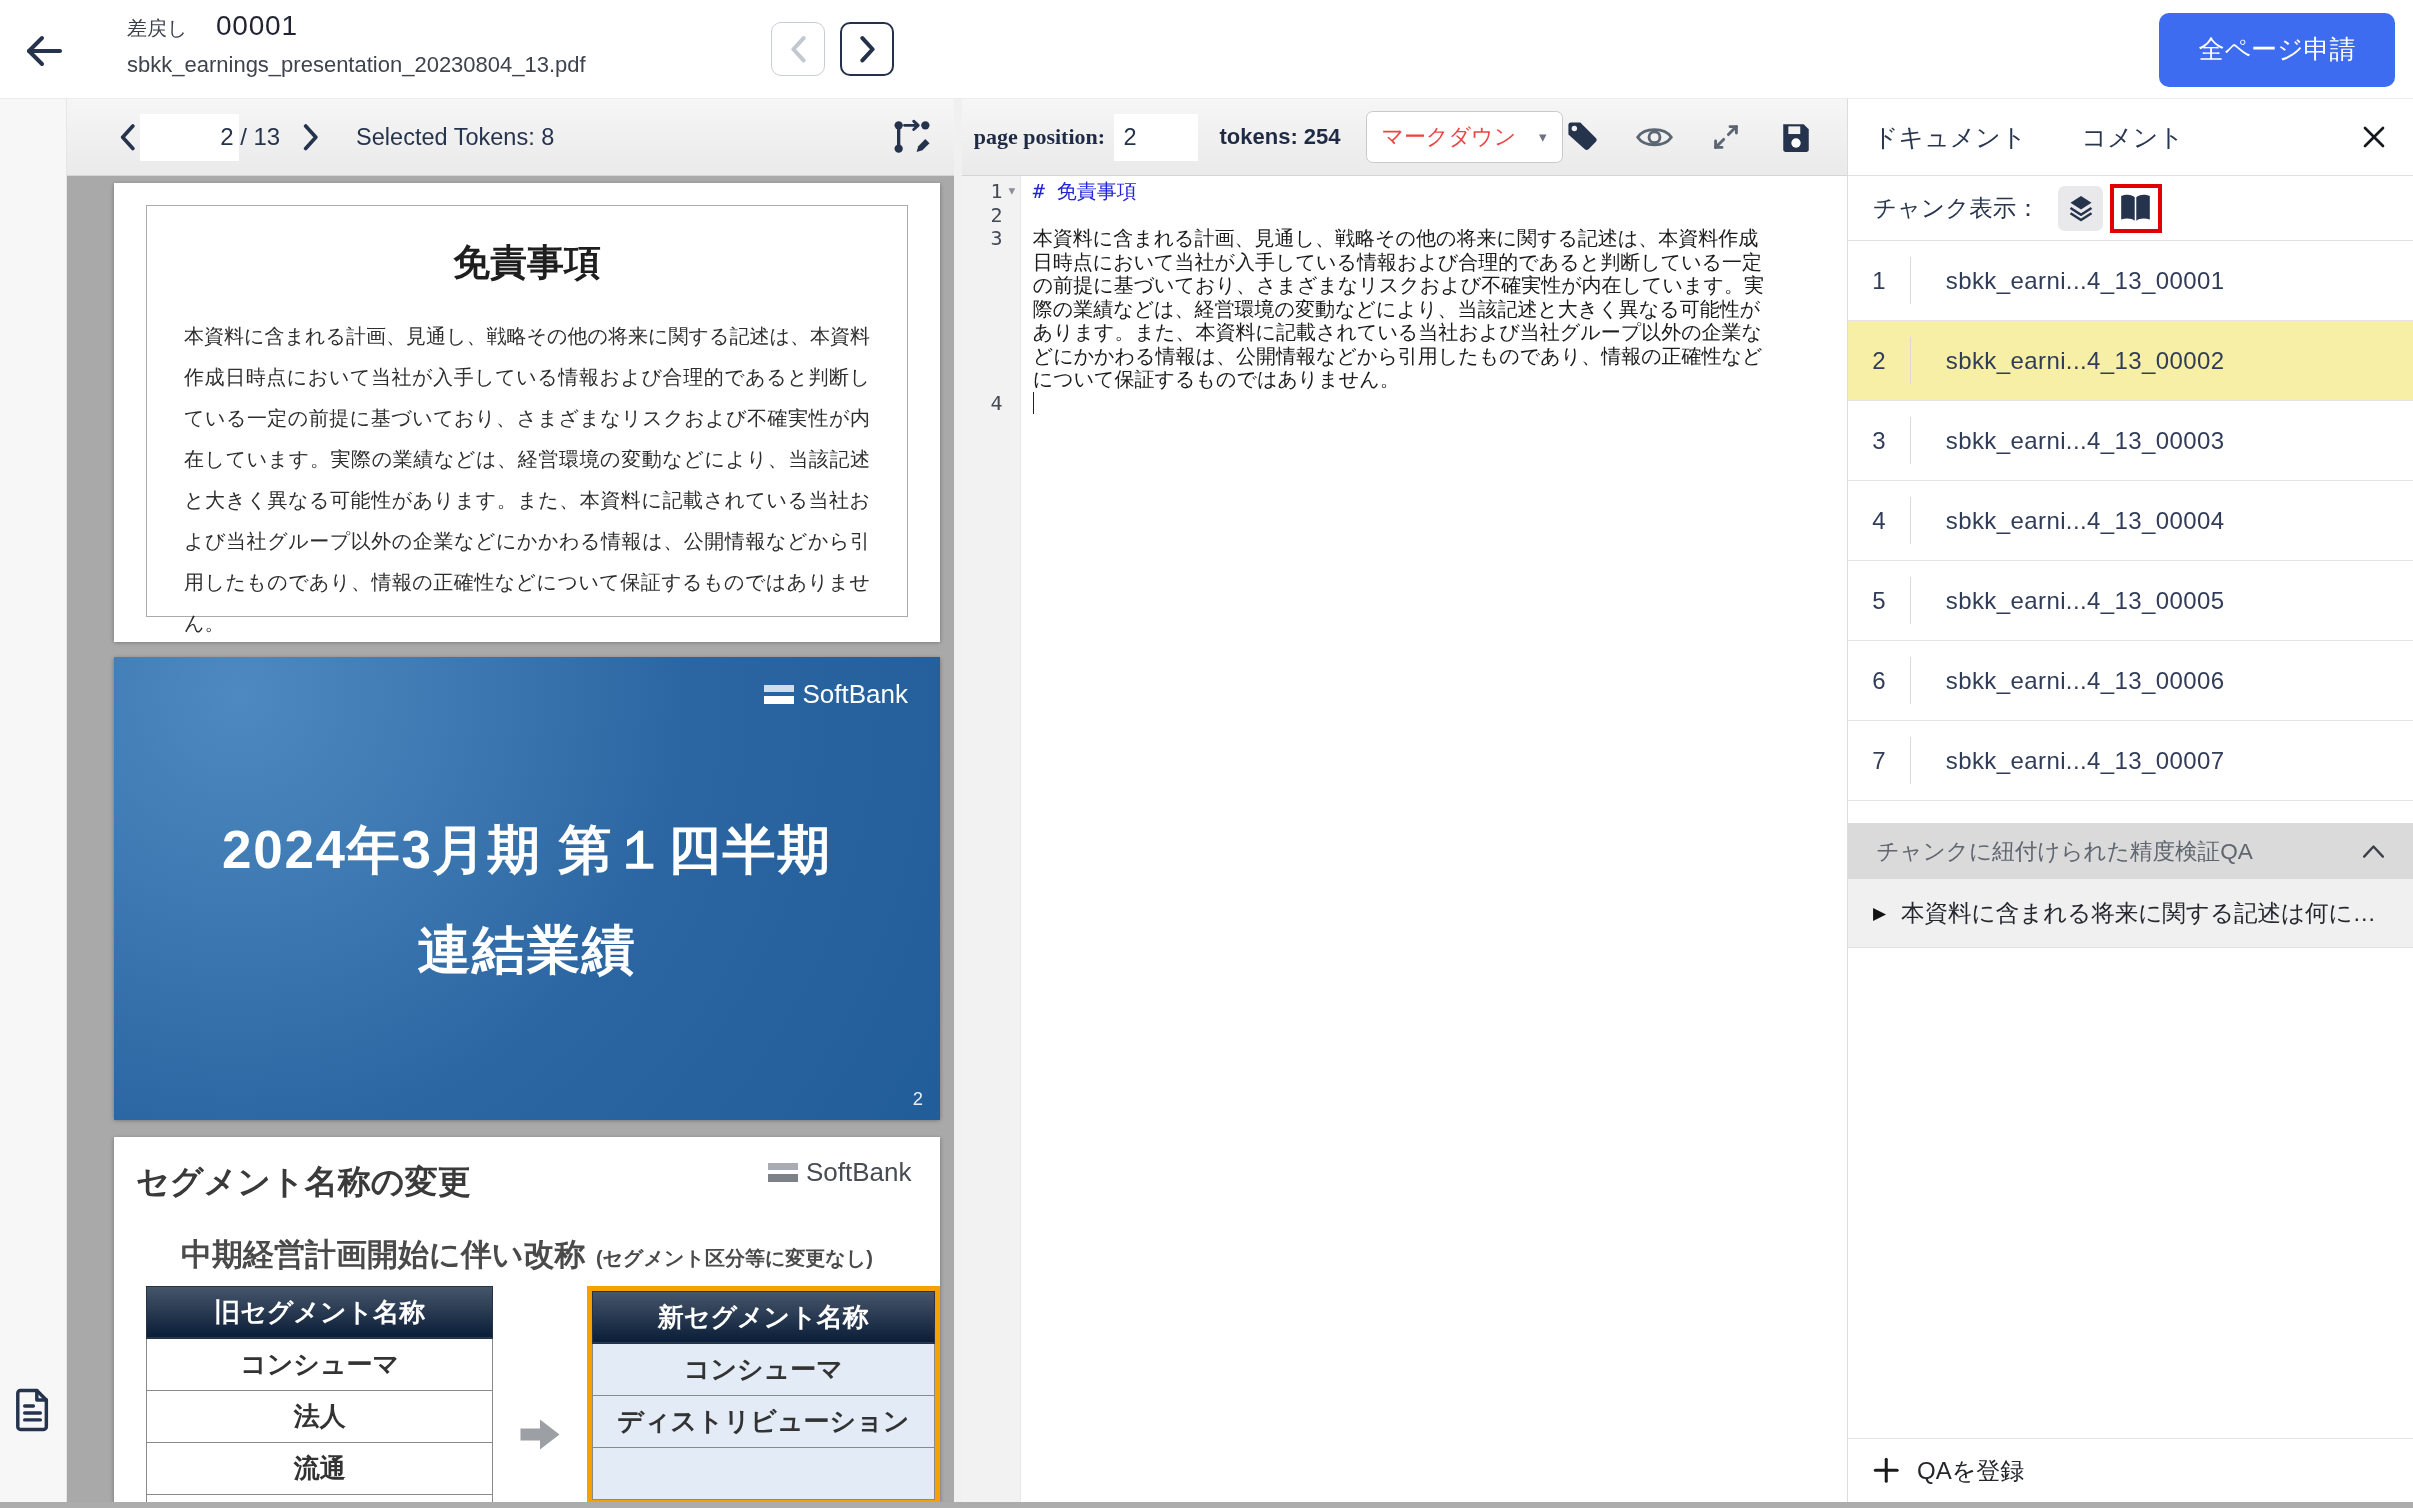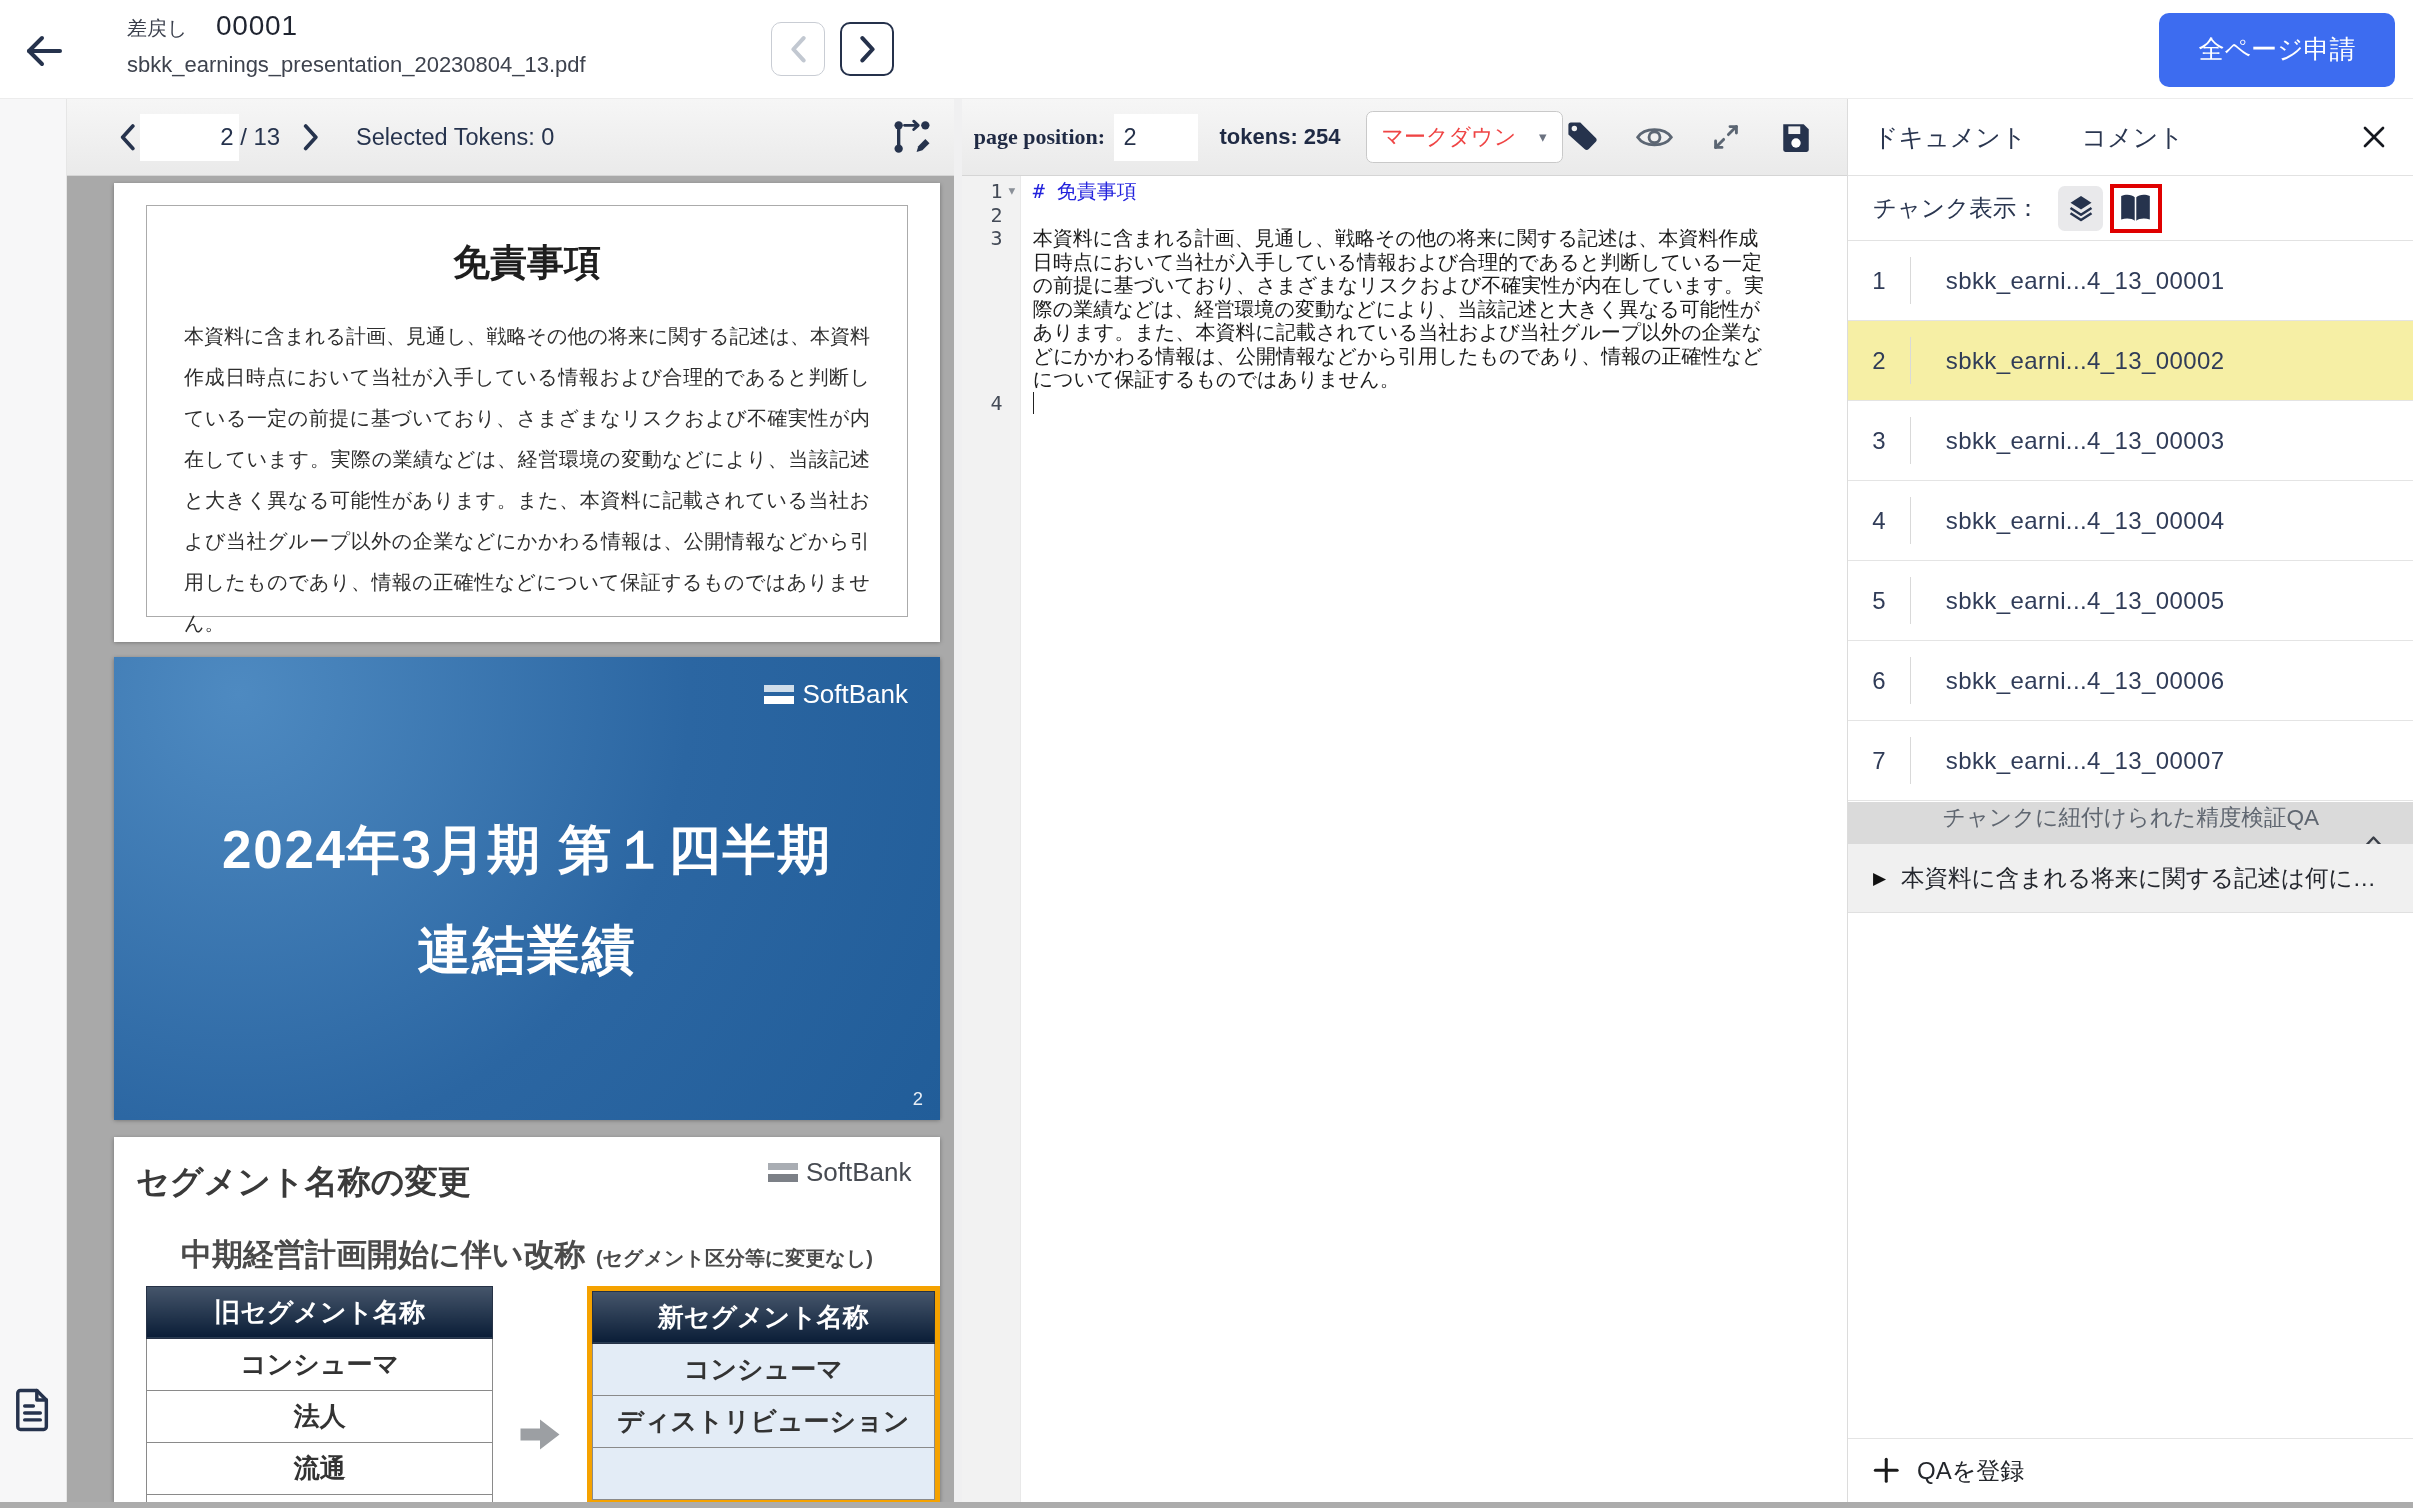--- a/index.html
+++ b/index.html
@@ -147,22 +147,22 @@
   .toggle-box.book { background:none; width:40px; height:37px; margin-left:0; }
 
   .chunk-list { }
   .chunk-row { height:80px; display:flex; align-items:center;
     border-bottom:0.8px solid #E4E4E4; cursor:pointer; background:#FFFFFF; }
   .chunk-row.selected { background:#F6EFA5; }
   .chunk-num { width:62px; text-align:center; font-size:24px; color:#303C58; }
   .chunk-sep { width:0.8px; height:47px; background:#D9D9D9; }
   .chunk-label { padding-left:35px; font-size:24px; color:#303C58; letter-spacing:0.4px; }
 
-  .qa-header { margin-top:1px; height:42px; background:#DADADA; display:flex;
-    align-items:center; padding:0 28.5px;flex-direction:column; }
+  .qa-header { margin-top:22px; height:56px; background:#DADADA; display:flex;
+    align-items:center; padding:0 28.5px; }
   .qa-header-text { font-size:22.6px; color:#5F6670; }
   .qa-collapse { margin-left:auto; background:none; border:none; color:#3A3F48; cursor:pointer; }
   .qa-item { height:69px; background:#F0F0F0; border-bottom:0.8px solid #E0E0E0;
     display:flex; align-items:center; padding:0 15px 0 25px; cursor:pointer; }
   .qa-play { font-size:17px; color:#111111; margin-right:15px; }
   .qa-text { font-size:23.5px; color:#24272E; white-space:nowrap; overflow:hidden;
     text-overflow:ellipsis; }
   .rp-spacer { flex:1; background:#FFFFFF; }
   .register-row { height:64px; border-top:0.8px solid #E4E4E4; display:flex;
     align-items:center; padding-left:23.5px; background:#FFFFFF; cursor:pointer; }
@@ -234,21 +234,21 @@
       </button>
       <input class="page-input" value="2" style="">
       <span class="page-total">/ 13</span>
       <button class="chev-btn">
         <span>
           <svg width="23.5" height="28.5" viewBox="0 0 20 28" fill="none" stroke="currentColor" stroke-width="3.6" stroke-linecap="round" stroke-linejoin="round">
               <polyline points="5,3 15,14 5,25"></polyline>
             </svg>
         </span>
       </button>
-      <span class="selected-tokens">Selected Tokens: 0</span>
+      <span class="selected-tokens">Selected Tokens: 8</span>
       <button class="token-edit">
         <span>
           <svg width="40" height="40" viewBox="0 0 48 48" fill="none" stroke="currentColor" stroke-linecap="round" stroke-linejoin="round">
             <path d="M8 15 V33" stroke-width="4"></path>
             <circle cx="8" cy="10" r="5" fill="currentColor" stroke="none"></circle>
             <circle cx="8" cy="38" r="5" fill="currentColor" stroke="none"></circle>
             <circle cx="40" cy="10" r="5" fill="currentColor" stroke="none"></circle>
             <path d="M15 10 H30 M26 5 l5.5 5 -5.5 5" stroke-width="3.4"></path>
             <path d="M29.5 42 l2 -7 8.5 -8.5 5 5 -8.5 8.5 z" fill="currentColor" stroke="none"></path>
           </svg>

